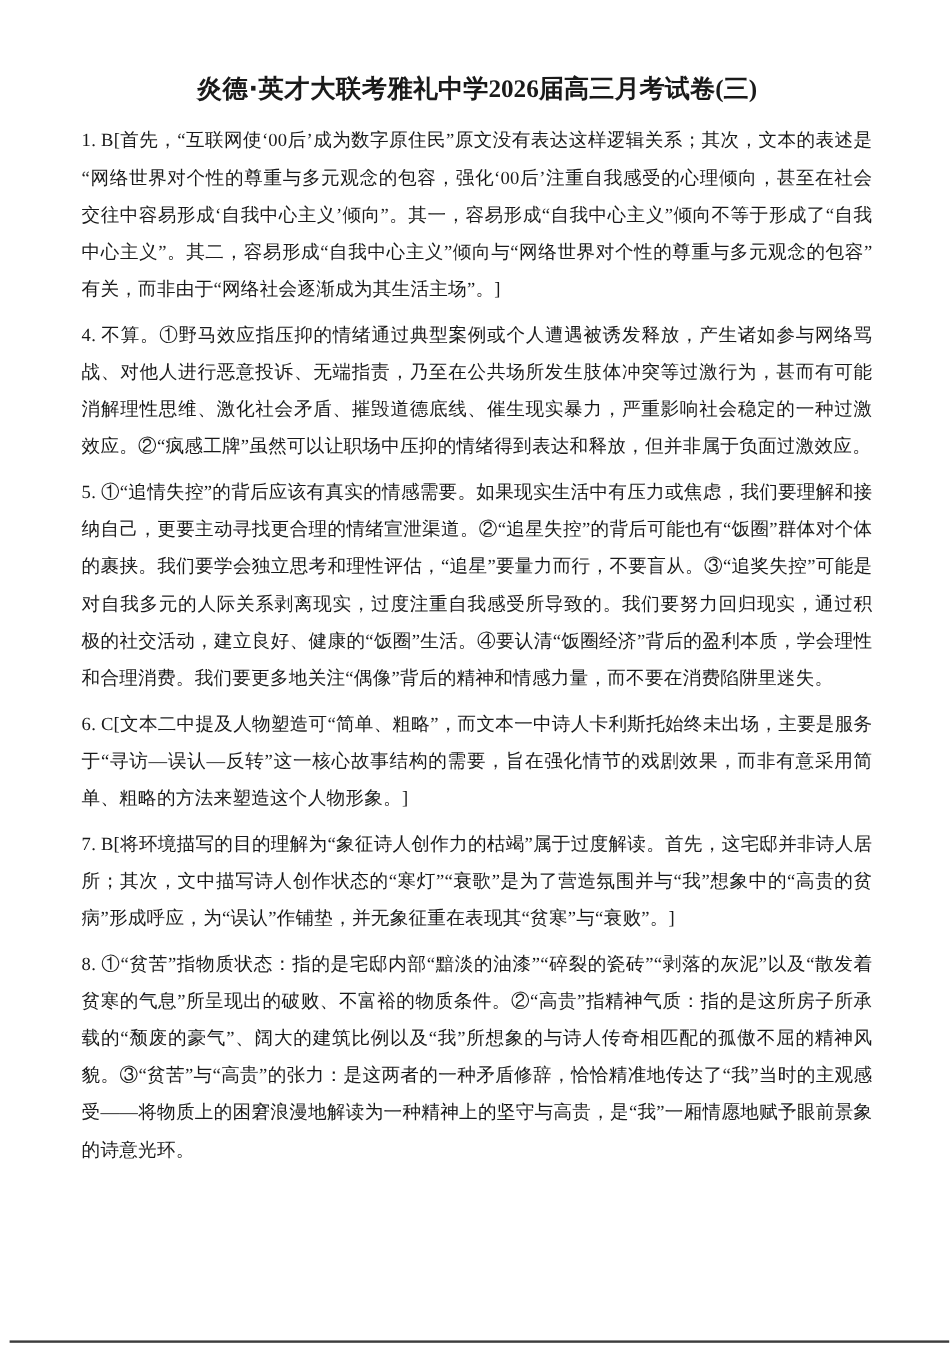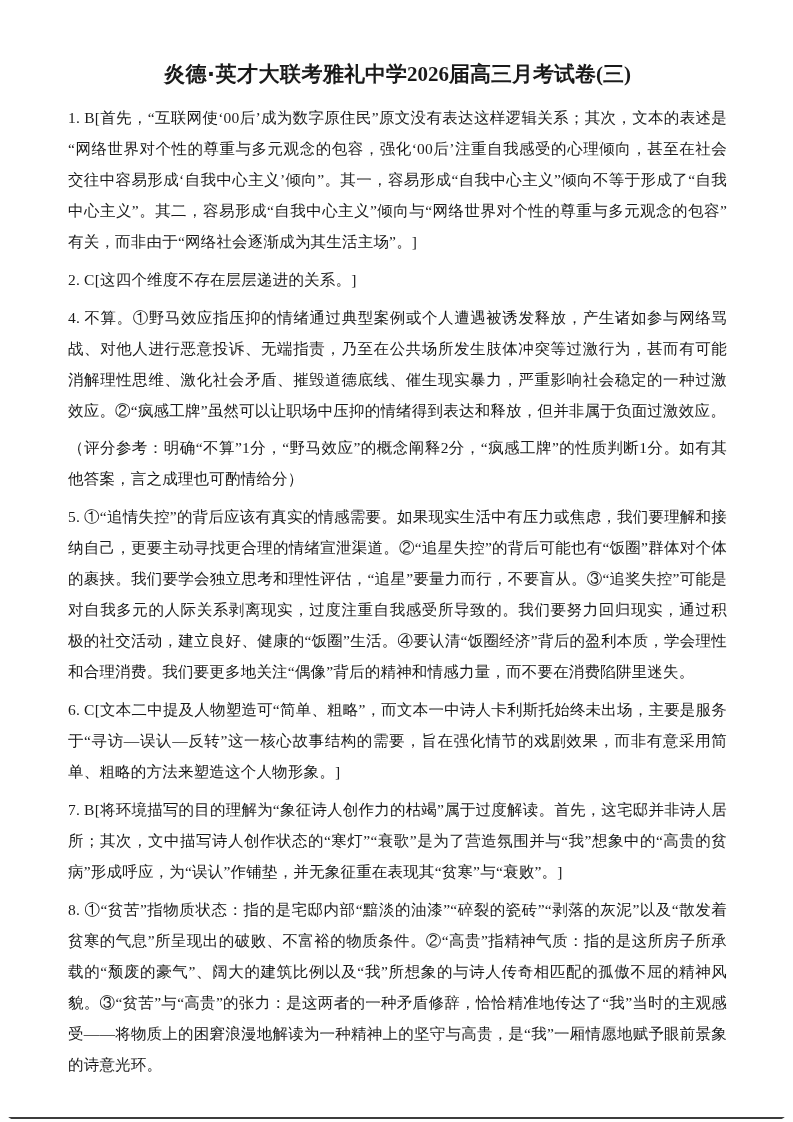--- a/index.html
+++ b/index.html
@@ -10,21 +10,20 @@
   .page {
     position: relative;
     width: 793px;
     height: 1122px;
     background: #ffffff;
     box-sizing: border-box;
     padding: 60px 66px 0 68px;
     font-family: "Liberation Serif", "DejaVu Serif", serif;
     color: #1a1a1a;
     overflow: hidden;
-    border-radius: 22px;
   }
   .title {
     text-align: center;
     font-size: 21px;
     line-height: 28px;
     margin: 0 0 14px 0;
     font-weight: bold;
     white-space: nowrap;
   }
   .title .brand {
@@ -68,23 +67,21 @@
 
 <div class="page">
 
   <h1 class="title">
     <span class="brand">炎德·英才大联考</span><span class="rest">雅礼中学2026届高三月考试卷(三)</span>
   </h1>
 
 
   <div class="answers">
     <p>1. B[首先，“互联网使‘00后’成为数字原住民”原文没有表达这样逻辑关系；其次，文本的表述是“网络世界对个性的尊重与多元观念的包容，强化‘00后’注重自我感受的心理倾向，甚至在社会交往中容易形成‘自我中心主义’倾向”。其一，容易形成“自我中心主义”倾向不等于形成了“自我中心主义”。其二，容易形成“自我中心主义”倾向与“网络世界对个性的尊重与多元观念的包容”有关，而非由于“网络社会逐渐成为其生活主场”。]</p>
-    <p>2. C[这四个维度不存在层层递进的关系。]</p>
     <p>4. 不算。①野马效应指压抑的情绪通过典型案例或个人遭遇被诱发释放，产生诸如参与网络骂战、对他人进行恶意投诉、无端指责，乃至在公共场所发生肢体冲突等过激行为，甚而有可能消解理性思维、激化社会矛盾、摧毁道德底线、催生现实暴力，严重影响社会稳定的一种过激效应。②“疯感工牌”虽然可以让职场中压抑的情绪得到表达和释放，但并非属于负面过激效应。</p>
-    <p class="scoring">（评分参考：明确“不算”1分，“野马效应”的概念阐释2分，“疯感工牌”的性质判断1分。如有其他答案，言之成理也可酌情给分）</p>
     <p>5. ①“追情失控”的背后应该有真实的情感需要。如果现实生活中有压力或焦虑，我们要理解和接纳自己，更要主动寻找更合理的情绪宣泄渠道。②“追星失控”的背后可能也有“饭圈”群体对个体的裹挟。我们要学会独立思考和理性评估，“追星”要量力而行，不要盲从。③“追奖失控”可能是对自我多元的人际关系剥离现实，过度注重自我感受所导致的。我们要努力回归现实，通过积极的社交活动，建立良好、健康的“饭圈”生活。④要认清“饭圈经济”背后的盈利本质，学会理性和合理消费。我们要更多地关注“偶像”背后的精神和情感力量，而不要在消费陷阱里迷失。</p>
     <p>6. C[文本二中提及人物塑造可“简单、粗略”，而文本一中诗人卡利斯托始终未出场，主要是服务于“寻访—误认—反转”这一核心故事结构的需要，旨在强化情节的戏剧效果，而非有意采用简单、粗略的方法来塑造这个人物形象。]</p>
     <p>7. B[将环境描写的目的理解为“象征诗人创作力的枯竭”属于过度解读。首先，这宅邸并非诗人居所；其次，文中描写诗人创作状态的“寒灯”“衰歌”是为了营造氛围并与“我”想象中的“高贵的贫病”形成呼应，为“误认”作铺垫，并无象征重在表现其“贫寒”与“衰败”。]</p>
     <p>8. ①“贫苦”指物质状态：指的是宅邸内部“黯淡的油漆”“碎裂的瓷砖”“剥落的灰泥”以及“散发着贫寒的气息”所呈现出的破败、不富裕的物质条件。②“高贵”指精神气质：指的是这所房子所承载的“颓废的豪气”、阔大的建筑比例以及“我”所想象的与诗人传奇相匹配的孤傲不屈的精神风貌。③“贫苦”与“高贵”的张力：是这两者的一种矛盾修辞，恰恰精准地传达了“我”当时的主观感受——将物质上的困窘浪漫地解读为一种精神上的坚守与高贵，是“我”一厢情愿地赋予眼前景象的诗意光环。</p>
 
   </div>
 
   <div class="page-bottom-line"></div>
 
 </div>

